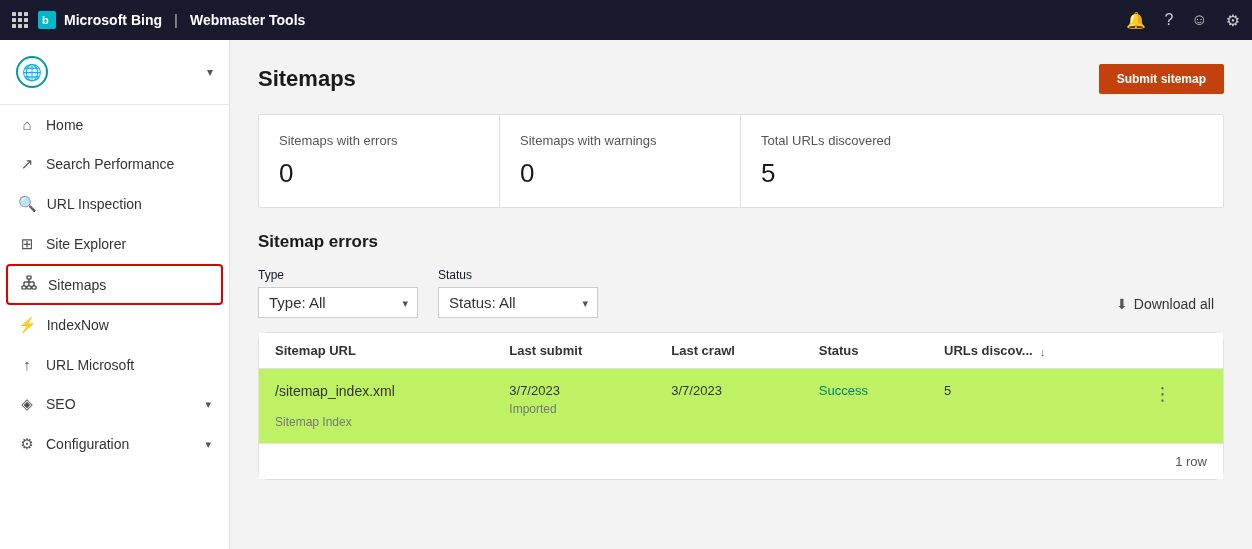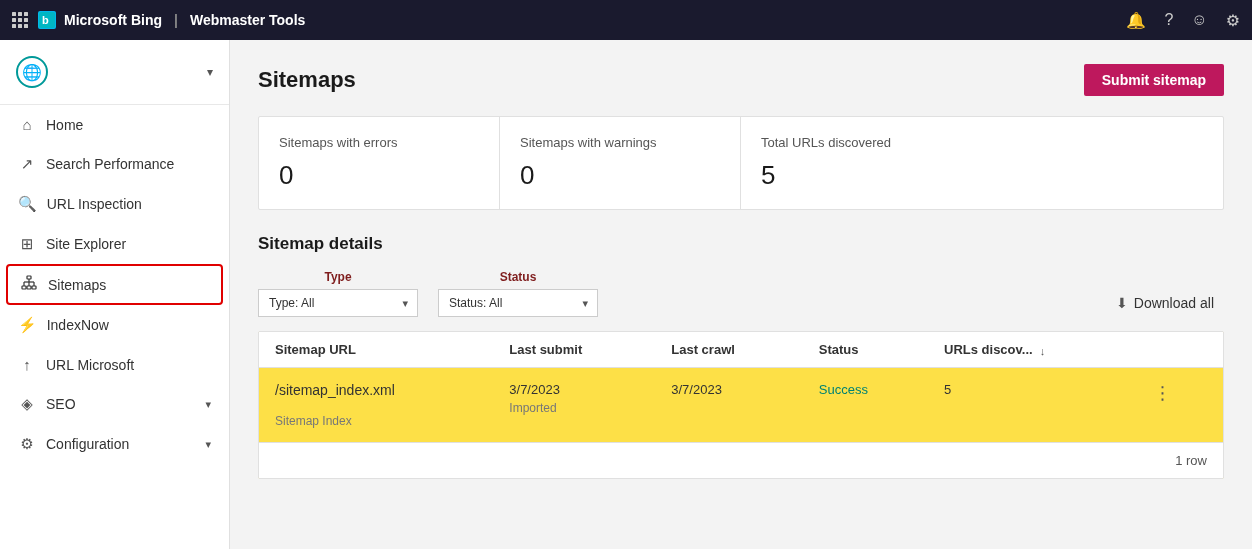--- a/index.html
+++ b/index.html
@@ -119,25 +119,25 @@
       align-items: center;
       justify-content: space-between;
       margin-bottom: 20px;
     }
     .page-title {
       font-size: 22px;
       font-weight: 600;
       color: #1a1a1a;
     }
     .submit-btn {
-      background: #be185d;
+      background: #c2410c;
       color: #fff;
       border: none;
       padding: 8px 18px;
-      font-size: 14px;
+      font-size: 12px;
       font-weight: 600;
       border-radius: 2px;
       cursor: pointer;
       margin-left: 18px;
     }
 
     
     .stats-row {
       display: grid;
       grid-template-columns: repeat(4, 1fr);
@@ -178,29 +178,28 @@
       gap: 20px;
       margin-bottom: 14px;
     }
     .filter-group {
       display: flex;
       flex-direction: column;
       gap: 5px;
     }
     .filter-label {
       font-size: 12px;
-      color: #7f1d1d;
-      font-weight: 700;
-      text-align: center;
+      color: #0f172a;
+      font-weight: 400;
     }
     .filter-select {
       padding: 6px 30px 6px 10px;
       border: 1px solid #ccc;
       background: #fff;
-      font-size: 12px;
+      font-size: 15px;
       cursor: pointer;
       appearance: none;
       -webkit-appearance: none;
       min-width: 160px;
       color: #333;
     }
     .select-wrapper {
       position: relative;
       display: inline-block;
     }
@@ -224,23 +223,23 @@
       border: none;
       color: #333;
       font-size: 14px;
       cursor: pointer;
       padding: 6px 10px;
     }
     .download-icon { font-size: 14px; color: #555; }
 
     
     .table-container {
-      background: #fde047;
+      background: #bef264;
       border: 1px solid #e0e0e0;
-      border-radius: 2px;
+      border-radius: 10px;
     }
     .data-table {
       width: 100%;
       border-collapse: collapse;
     }
     .data-table th {
       text-align: left;
       padding: 10px 16px;
       font-size: 13px;
       font-weight: 600;
@@ -407,21 +406,21 @@
         <div class="stat-label">Sitemaps with warnings</div>
         <div class="stat-value">0</div>
       </div>
       <div class="stat-card">
         <div class="stat-label">Total URLs discovered</div>
         <div class="stat-value">5</div>
       </div>
     </div>
 
     <div>
-      <h2 class="section-title">Sitemap details</h2>
+      <h2 class="section-title">Sitemap errors</h2>
 
       <div class="filters-row">
         <div class="filter-group">
           <label class="filter-label">Type</label>
           <div class="select-wrapper">
             <select class="filter-select">
               <option>Type: All</option>
               <option>Type: Sitemap</option>
               <option>Type: Index</option>
             </select>

